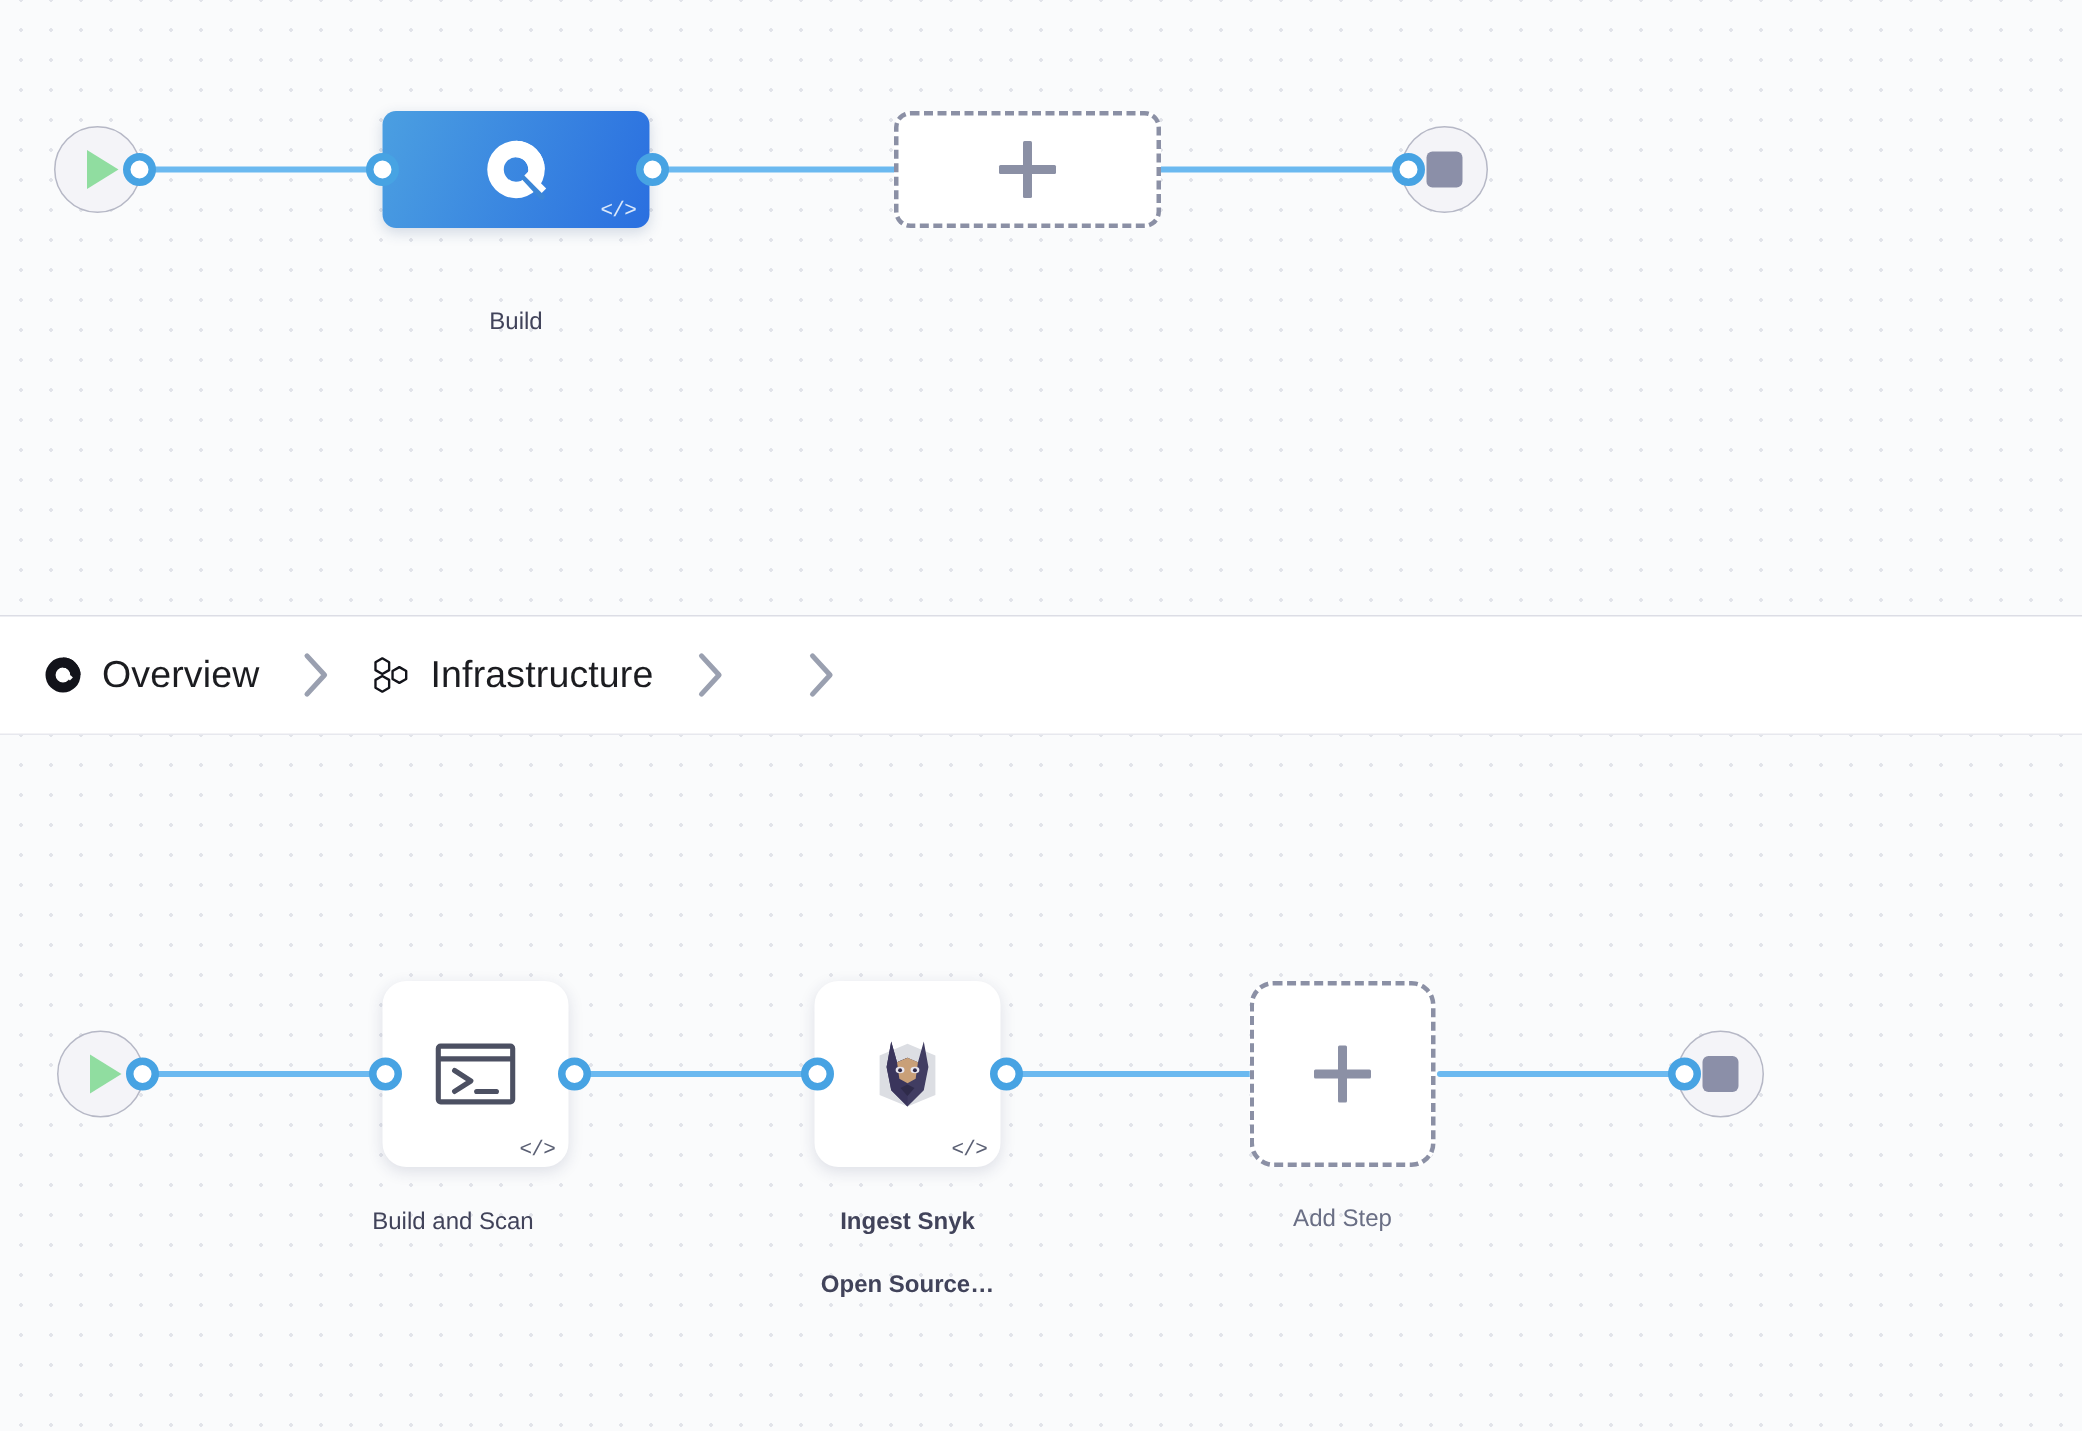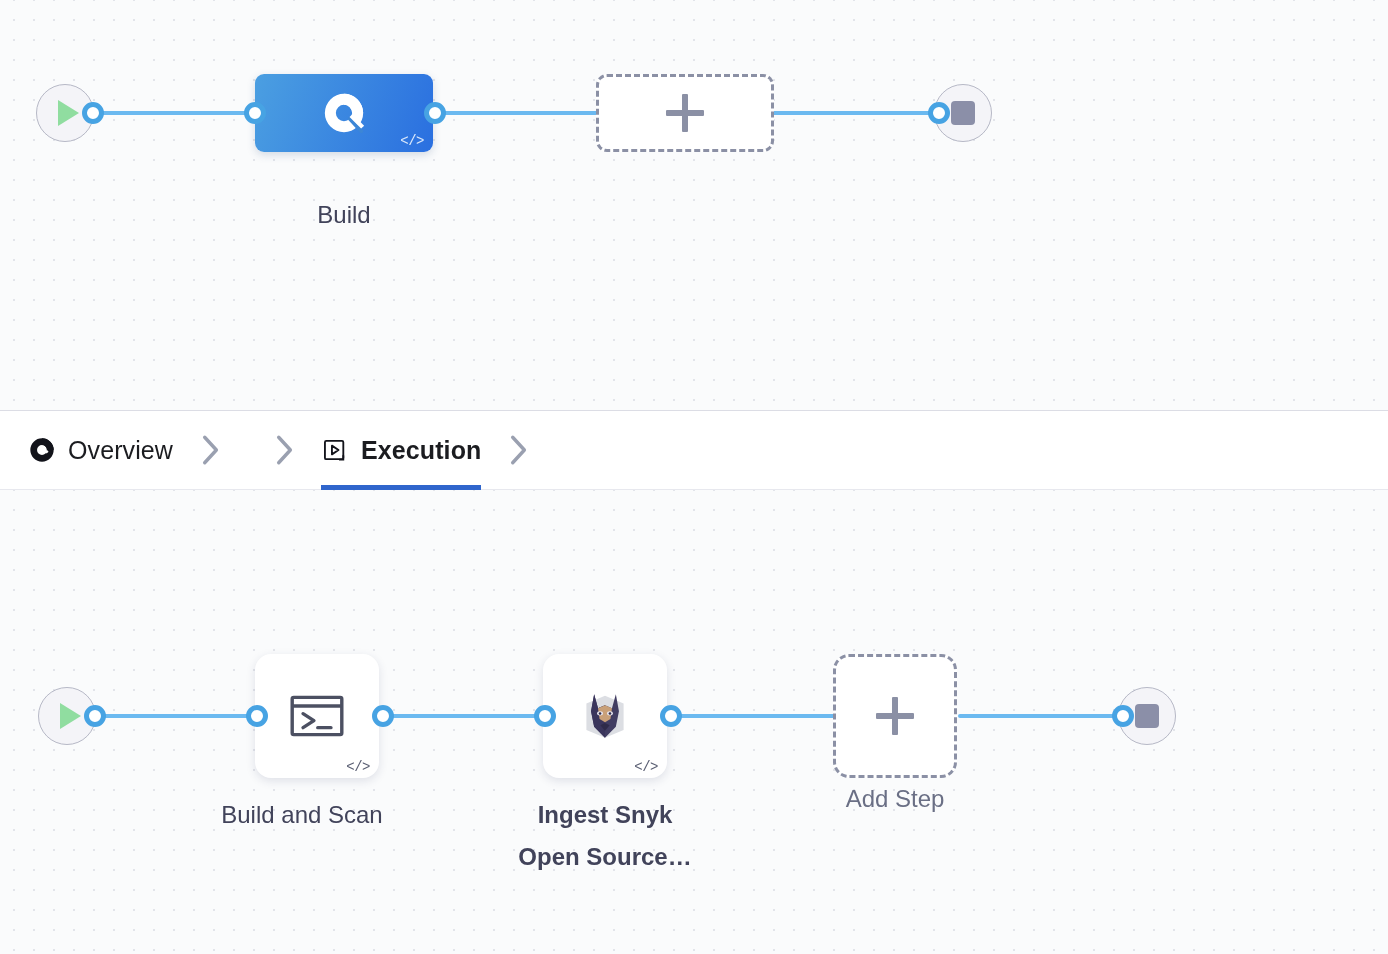--- a/index.html
+++ b/index.html
@@ -189,21 +189,21 @@
     line-height: 1;
     letter-spacing: -.5px;
   }
   .code-badge.on-dark  { color: #dbe9fb; }
   .code-badge.on-light { color: #5a5f73; }
 
   
   .node-label {
     position: absolute;
     text-align: center;
-    font-size: 24px;
+    font-size: 16px;
     color: #41435a;
     line-height: 42px;
     white-space: pre-line;
   }
   .node-label.muted { color: #6a6f85; }
 </style>
 </head>
 <body>
 
 <div id="app">
@@ -254,35 +254,37 @@
       </svg>
       <span class="tab-label">Overview</span>
     </div>
 
     <span class="tab-sep">
       <svg viewBox="0 0 24 32">
           <path d="M7 4 L18 16 L7 28" fill="none" stroke="#9aa0b0" stroke-width="3.2" stroke-linecap="round" stroke-linejoin="round"></path>
         </svg>
     </span>
 
+    <div class="tab">
+      <svg class="tab-ico" viewBox="0 0 32 32">
+        <g fill="none" stroke="#12131a" stroke-width="1.8" stroke-linejoin="round">
+          <polygon points="9,3.3 14.2,6.3 14.2,12.3 9,15.3 3.8,12.3 3.8,6.3"></polygon>
+          <polygon points="9,16.7 14.2,19.7 14.2,25.7 9,28.7 3.8,25.7 3.8,19.7"></polygon>
+          <polygon points="22,10 27.2,13 27.2,19 22,22 16.8,19 16.8,13"></polygon>
+        </g>
+      </svg>
+      <span class="tab-label">Infrastructure</span>
+    </div>
 
     <span class="tab-sep">
       <svg viewBox="0 0 24 32">
           <path d="M7 4 L18 16 L7 28" fill="none" stroke="#9aa0b0" stroke-width="3.2" stroke-linecap="round" stroke-linejoin="round"></path>
         </svg>
     </span>
 
-    <div class="tab active">
-      <svg class="tab-ico" viewBox="0 0 32 32">
-        <rect x="4.5" y="5.5" width="21" height="21" rx="1.5" fill="none" stroke="#12131a" stroke-width="2.1"></rect>
-        <path d="M12.5 11 L20 16 L12.5 21 Z" fill="none" stroke="#12131a" stroke-width="2.1" stroke-linejoin="round"></path>
-        <path d="M25.5 22.5 L25.5 27 L21.5 27" fill="none" stroke="#12131a" stroke-width="2.1" stroke-linecap="round"></path>
-      </svg>
-      <span class="tab-label">Execution</span>
-    </div>
 
     <span class="tab-sep">
       <svg viewBox="0 0 24 32">
           <path d="M7 4 L18 16 L7 28" fill="none" stroke="#9aa0b0" stroke-width="3.2" stroke-linecap="round" stroke-linejoin="round"></path>
         </svg>
     </span>
 
   </div>
 
   <div class="canvas" id="step-canvas">
@@ -325,21 +327,21 @@
       <span class="code-badge on-light">&lt;/&gt;</span>
     </div>
     <div class="port" style="left:534px; top:215px;"></div>
     <div class="port" style="left:660px; top:215px;"></div>
     <div class="node-label" style="left:475px; top:304px; width:260px;font-weight:bold;">Ingest Snyk
 Open Source…</div>
 
     <div class="add-box step-size" style="left:833px; top:164px;">
       <span class="plus"></span>
     </div>
-    <div class="node-label muted" style="left:765px; top:288px; width:260px;text-align:center;">Add Step</div>
+    <div class="node-label muted" style="left:765px; top:302px; width:260px;text-align:center;">Add Step</div>
 
     <div class="port" style="left:1112px; top:215px;"></div>
     <div class="terminal" style="left:1118px; top:197px;">
       <div class="stop-sq"></div>
     </div>
   </div>
 
 </div>
 
 </body></html>

